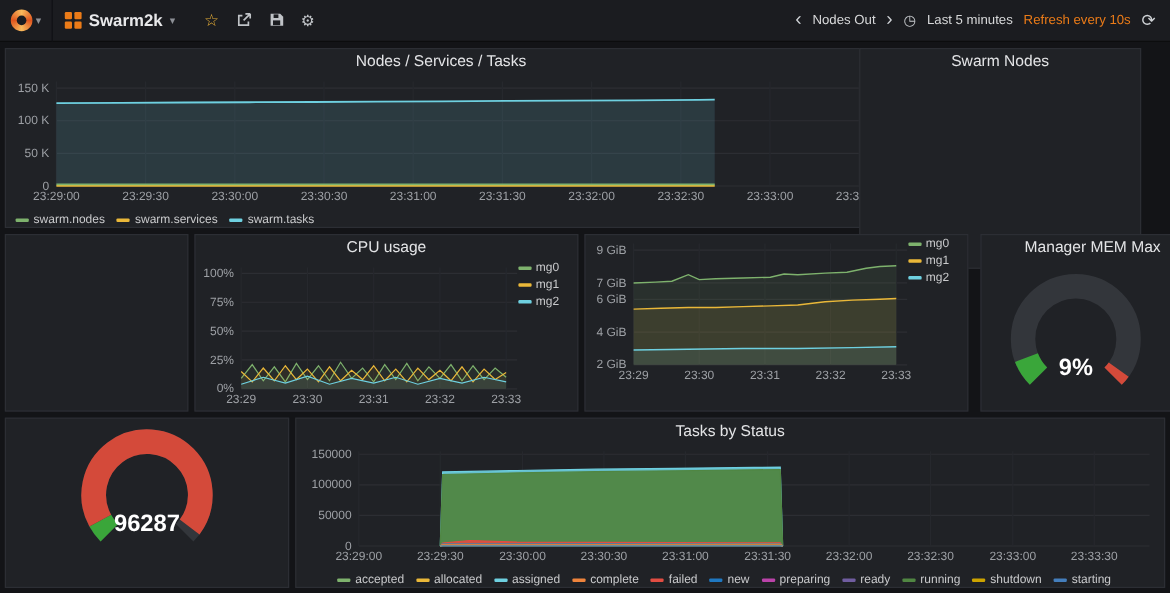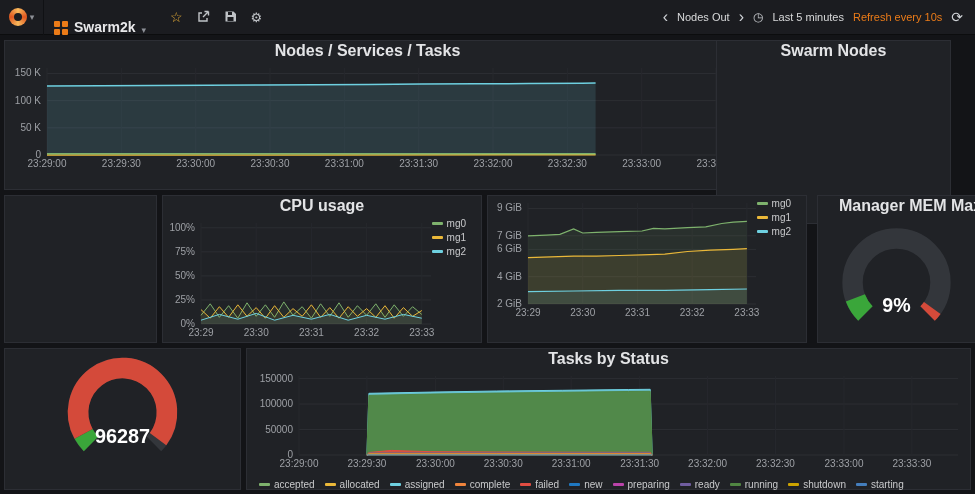--- a/index.html
+++ b/index.html
@@ -6,43 +6,43 @@
   html,body{width:975px;height:494px;overflow:hidden}
   body{background:#131417;font-family:"Liberation Sans",sans-serif;color:#d8d9da;position:relative}
   svg text{font-family:"Liberation Sans",sans-serif}
 
   
   .navbar{position:absolute;top:0;left:0;right:0;height:35px;background:#1b1c20;border-bottom:1px solid #0c0d0e;display:flex;align-items:center}
   .logo-btn{width:44px;height:35px;display:flex;align-items:center;justify-content:center;gap:3px;border-right:1px solid #101114;cursor:pointer}
   .glogo{width:18px;height:18px;border-radius:50%;background:conic-gradient(#f9ba5c,#e0561f,#f9ba5c,#e0561f,#f9ba5c);position:relative}
   .glogo:after{content:"";position:absolute;left:5px;top:5px;width:8px;height:8px;border-radius:50%;background:#1b1c20}
   .caret{color:#8d9096;font-size:9px}
-  .dash-picker{display:flex;align-items:flex-end;gap:6px;padding:0 10px;height:35px;cursor:pointer}
+  .dash-picker{display:flex;align-items:center;gap:6px;padding:0 10px;height:35px;cursor:pointer}
   .dash-icon{display:grid;grid-template-columns:6px 6px;grid-template-rows:6px 6px;gap:2px}
   .dash-icon b{background:#eb7b18;border-radius:1px}
   .dash-title{font-size:14px;font-weight:bold;color:#e8e8ea}
   .nav-icons{display:flex;align-items:center;gap:14px;padding:0 14px}
   .nico{font-size:13px;color:#c0c3c7;cursor:pointer;line-height:1}
   .star{color:#e5ac37;font-size:14px}
   .spacer{flex:1}
   .nav-right{display:flex;align-items:center;gap:9px;padding-right:12px;font-size:11px;color:#d8d9da}
   .chev{font-size:16px;color:#cfd2d6;cursor:pointer;line-height:1}
   .clock{font-size:12px;color:#c0c3c7}
   .refresh-label{color:#eb7b18;cursor:pointer}
   .refresh-icon{font-size:14px;color:#cfd2d6;cursor:pointer}
 
   
   .panel{position:absolute;background:#202226;border:1px solid #2c2e34}
-  .panel-title{height:20px;line-height:20px;text-align:center;font-size:16px;font-weight:bold;color:#e3e4e6;cursor:pointer;white-space:nowrap;overflow:hidden}
+  .panel-title{height:20px;line-height:20px;text-align:center;font-size:13px;font-weight:normal;color:#e3e4e6;cursor:pointer;white-space:nowrap;overflow:hidden}
   .panel-body{position:relative;height:calc(100% - 21px)}
   .gauge-host{position:absolute;inset:0}
   .chart-host{position:absolute;left:0;right:0;top:0;bottom:16px;cursor:crosshair}
   .chart-host.full{bottom:0}
   .legend-row{position:absolute;left:0;right:0;bottom:0;height:16px;padding-left:8px;white-space:nowrap}
-  .legend-row.center{text-align:left;padding-left:12px}
+  .legend-row.center{text-align:center;padding-left:0}
   .legend-col{position:absolute;right:5px;top:2px;display:flex;flex-direction:column;gap:3px}
   .li{display:inline-flex;align-items:center;gap:4px;margin-right:10px;font-size:10px;color:#c9cacc;cursor:pointer}
   .li i{width:11px;height:3px;border-radius:1px;display:inline-block}
   .li em{font-style:normal}
 
   
   #p-nst{left:4px;top:40px;width:727px;height:150px}
   #p-swarmnodes{left:716px;top:40px;width:235px;height:184px}
   #p-masterscpu{left:4px;top:195px;width:153px;height:148px}
   #p-cpu{left:162px;top:195px;width:320px;height:148px}
@@ -128,20 +128,30 @@
           <text x="562.3333333333334" y="106" fill="#9da0a5" font-size="10" text-anchor="middle">23:32:30</text>
           <line x1="636.6666666666666" x2="636.6666666666666" y1="7" y2="94" stroke="#26282d" stroke-width="1"></line>
           <text x="636.6666666666666" y="106" fill="#9da0a5" font-size="10" text-anchor="middle">23:33:00</text>
           <line x1="711" x2="711" y1="7" y2="94" stroke="#26282d" stroke-width="1"></line>
           <text x="711" y="106" fill="#9da0a5" font-size="10" text-anchor="middle">23:33:30</text>
           <path d="M42.0 24.9 L95.5 24.7 L149.0 24.4 L202.6 24.2 L256.1 24.0 L309.6 23.7 L363.1 23.4 L416.6 23.1 L470.2 22.8 L523.7 22.6 L577.2 22.2 L590.6 22.0 L590.6 94.0 L42.0 94.0 Z" fill="#6ED0E0" fill-opacity="0.14" stroke="none"></path>
           <path d="M42.0 24.9 L95.5 24.7 L149.0 24.4 L202.6 24.2 L256.1 24.0 L309.6 23.7 L363.1 23.4 L416.6 23.1 L470.2 22.8 L523.7 22.6 L577.2 22.2 L590.6 22.0" fill="none" stroke="#6ED0E0" stroke-width="1.5"></path>
           <path d="M42.0 93.9 L309.6 93.9 L590.6 93.8" fill="none" stroke="#EAB839" stroke-width="1.5"></path>
           <path d="M42.0 92.7 L590.6 92.7" fill="none" stroke="#7EB26D" stroke-width="1.5"></path>
         </svg></div>
+    <div class="legend-row"><span class="li">
+          <i style="background: rgb(126, 178, 109);"></i>
+          <em>swarm.nodes</em>
+        </span><span class="li">
+          <i style="background: rgb(234, 184, 57);"></i>
+          <em>swarm.services</em>
+        </span><span class="li">
+          <i style="background: rgb(110, 208, 224);"></i>
+          <em>swarm.tasks</em>
+        </span></div>
   </div>
 </section>
 
 <section class="panel" id="p-swarmnodes">
   <div class="panel-title">Swarm Nodes</div>
 </section>
 
 <section class="panel" id="p-masterscpu">
 </section>
 

